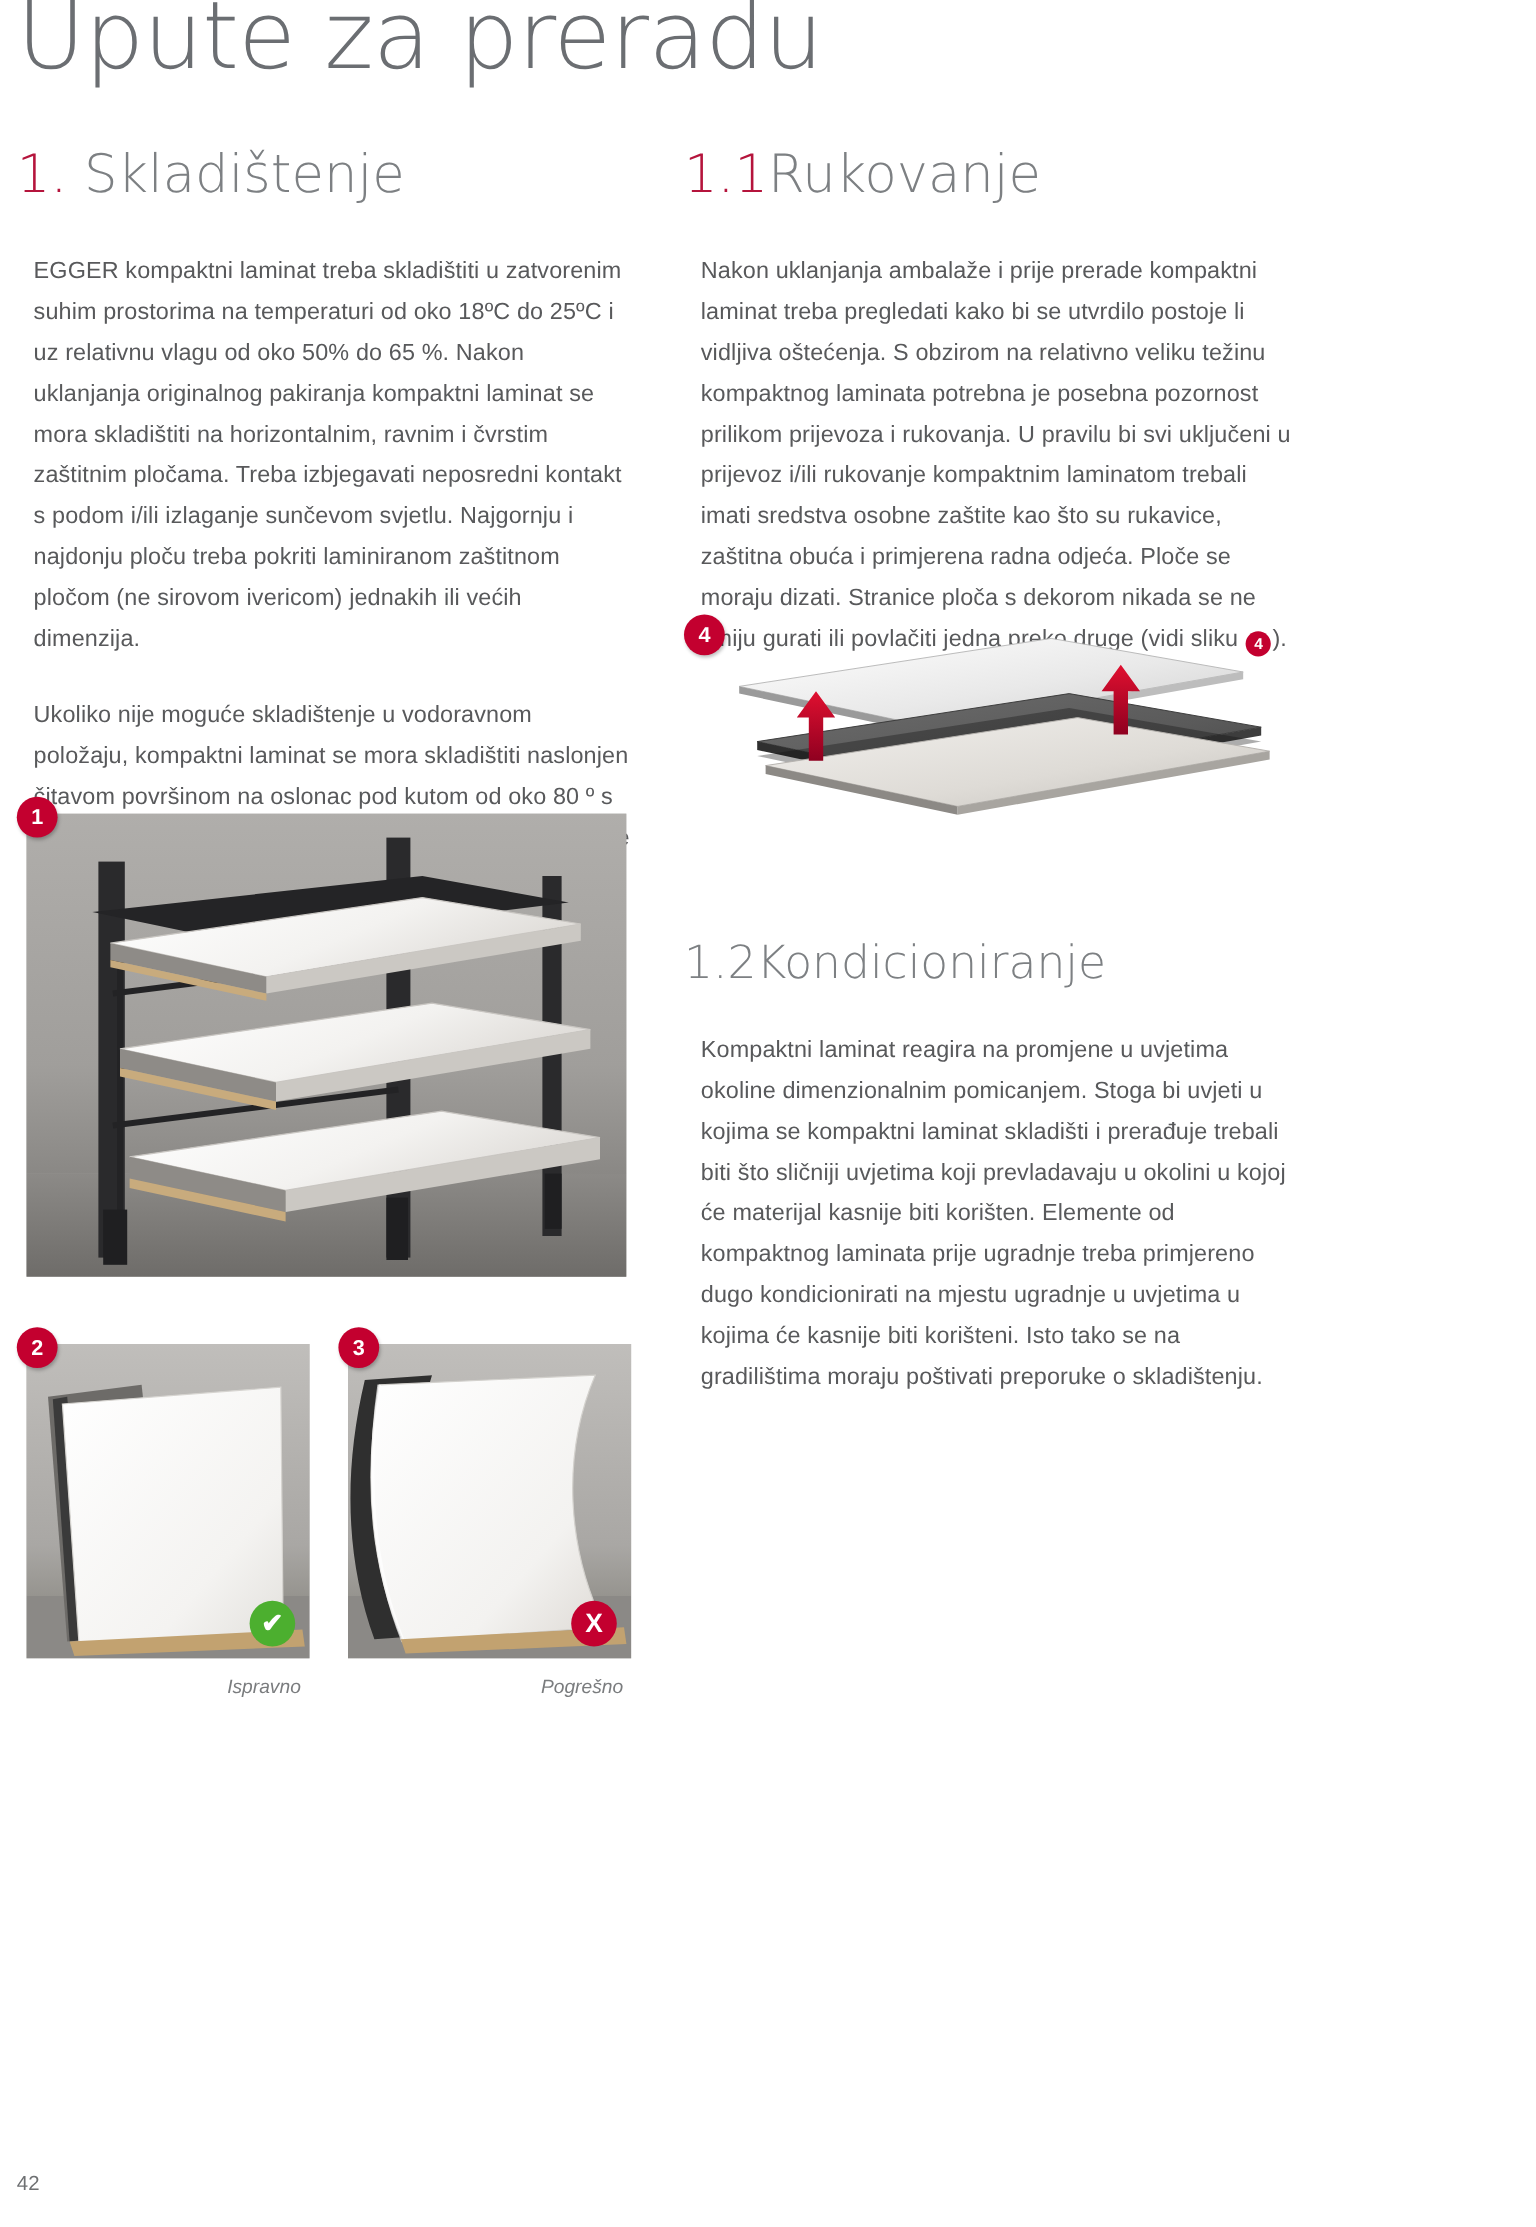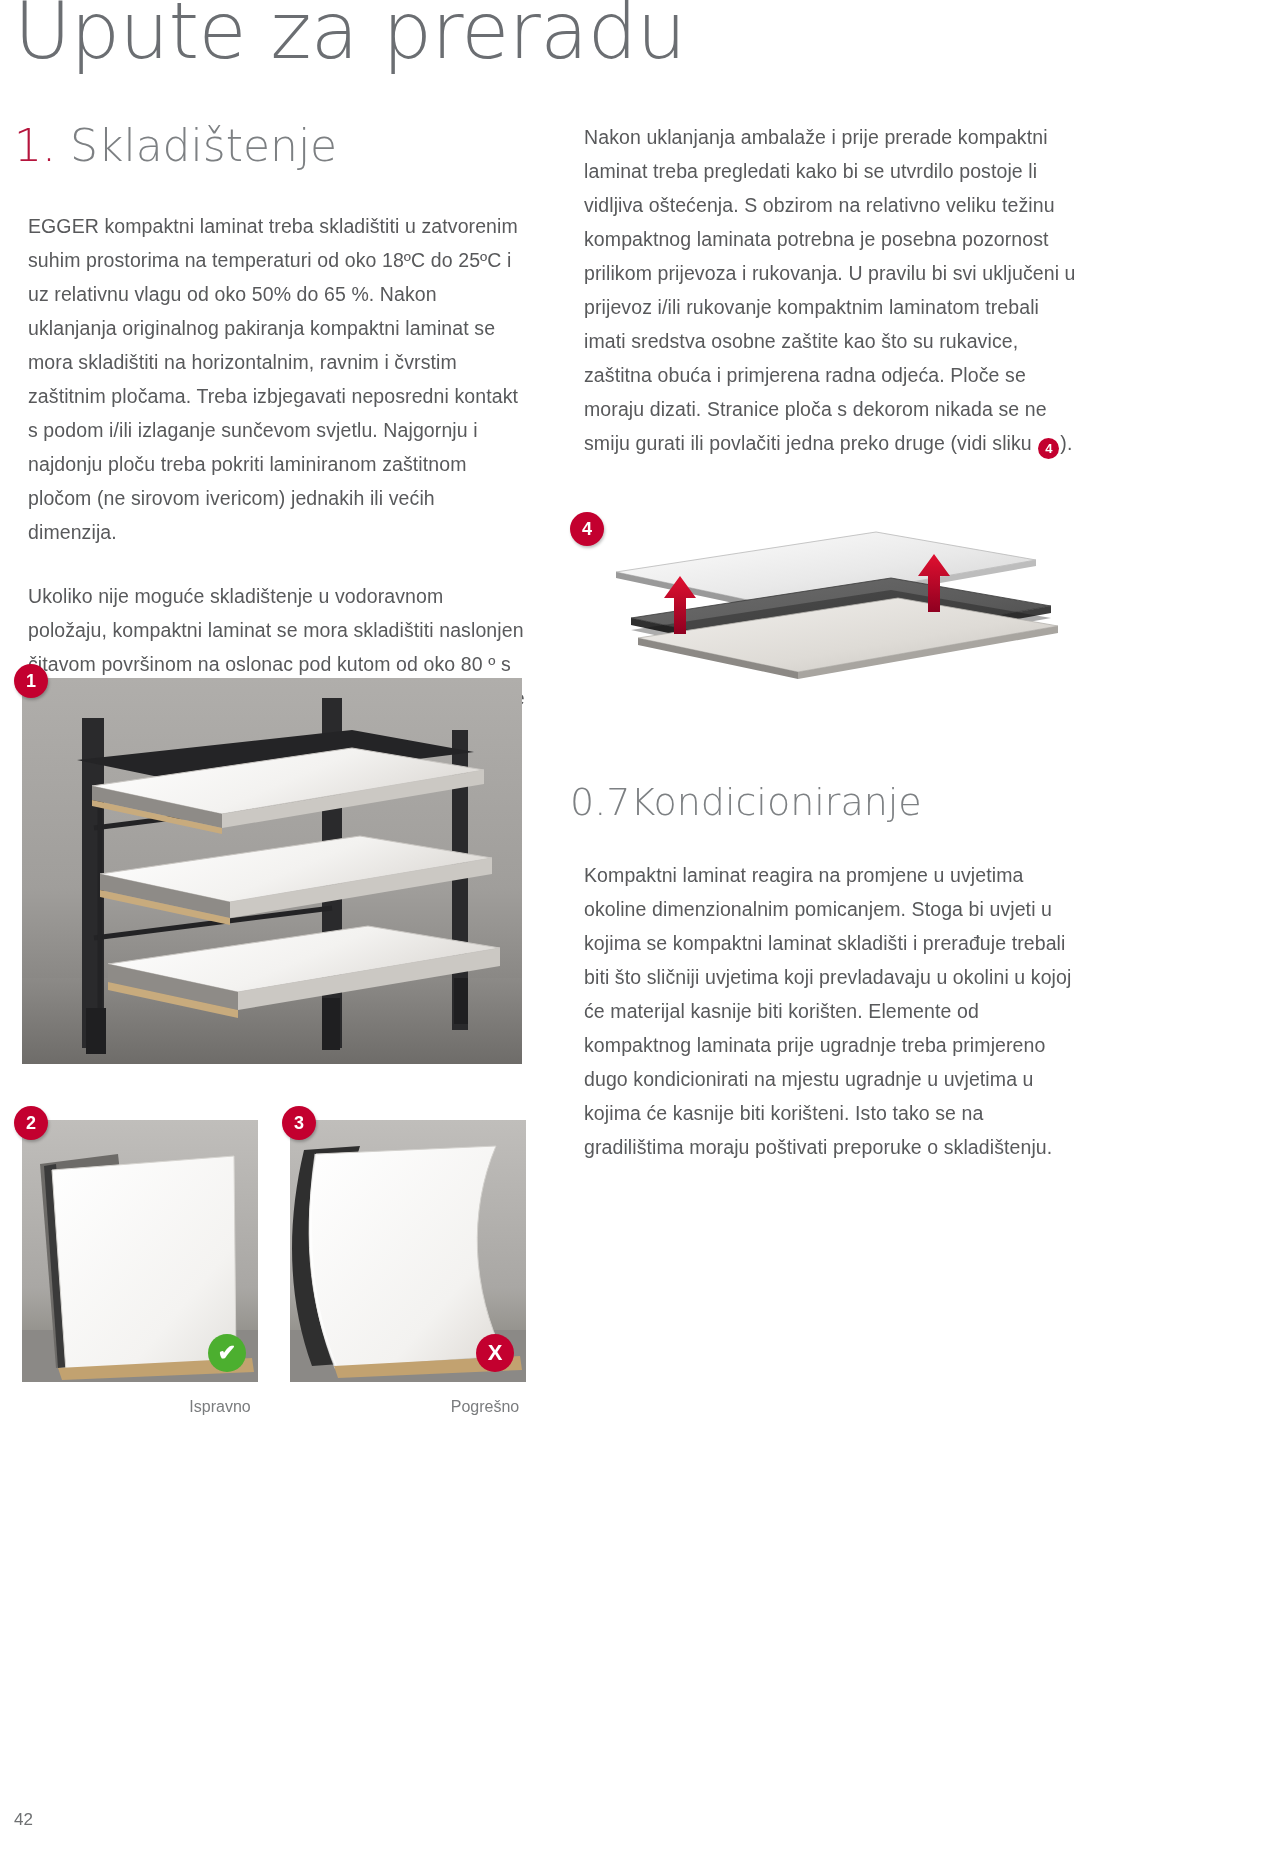--- a/index.html
+++ b/index.html
@@ -198,20 +198,21 @@
   .check-mark { background: #4caf2f; right: 12px; bottom: 10px; }
   .x-mark     { background: #c3002f; right: 12px; bottom: 10px; }
 
   .fig-caption {
     position: absolute;
     top: 1398px;
     font-size: 16px;
     color: #7a7c7e;
     text-align: center;
     width: 130px;
+    font-style: italic;
   }
   .cap-ok   { left: 155px; }
   .cap-bad  { left: 420px; }
 
   
   .page-number {
     position: absolute;
     left: 14px;
     bottom: 26px;
     font-size: 17px;
@@ -230,20 +231,23 @@
     <span class="num h-num-wide">1.</span><span>Skladištenje</span>
   </h2>
 
   <p class="body">EGGER kompaktni laminat treba skladištiti u zatvorenim suhim prostorima na temperaturi od oko 18ºC do 25ºC i uz relativnu vlagu od oko 50% do 65 %. Nakon uklanjanja originalnog pakiranja kompaktni laminat se mora skladištiti na horizontalnim, ravnim i čvrstim zaštitnim pločama. Treba izbjegavati neposredni kontakt s podom i/ili izlaganje sunčevom svjetlu. Najgornju i najdonju ploču treba pokriti laminiranom zaštitnom pločom (ne sirovom ivericom) jednakih ili većih dimenzija.</p>
 
   <p class="body">Ukoliko nije moguće skladištenje u vodoravnom položaju, kompaktni laminat se mora skladištiti naslonjen čitavom površinom na oslonac pod kutom od oko 80 º s protuosloncem. I kod vertikalnog skladištenja potrebno je koristiti laminiranu zaštitnu ploču barem jednakog formata.</p>
 </div>
 
 <div class="col-right">
 
+  <h2 class="h-section">
+    <span class="num h-num-sub">1.1</span><span>Rukovanje</span>
+  </h2>
 
   <p class="body"><span>Nakon uklanjanja ambalaže i prije prerade kompaktni laminat treba pregledati kako bi se utvrdilo postoje li vidljiva oštećenja. S obzirom na relativno veliku težinu kompaktnog laminata potrebna je posebna pozornost prilikom prijevoza i rukovanja. U pravilu bi svi uključeni u prijevoz i/ili rukovanje kompaktnim laminatom trebali imati sredstva osobne zaštite kao što su rukavice, zaštitna obuća i primjerena radna odjeća.  Ploče se moraju dizati. Stranice ploča s dekorom nikada se ne smiju gurati ili povlačiti jedna preko druge (vidi sliku </span><span class="badge-inline">4</span><span>).</span></p>
 </div>
 
 <div class="fig4">
   <div class="badge-corner">4</div>
 
   <div class="fig4-canvas">
     <svg width="500" height="156" viewBox="0 0 500 156" xmlns="http://www.w3.org/2000/svg">
       <defs>
@@ -293,21 +297,21 @@
       <g>
         <path d="M352,86 L352,50 L342,50 L358,28 L374,50 L364,50 L364,86 Z" fill="url(#arrowGrad)"></path>
       </g>
     </svg>
   </div>
 </div>
 
 <div style="position:absolute; left:570px; top:780px; width:512px;">
 
   <h2 class="h-section-mid">
-    <span class="num h-num-sub">0.7</span><span>Kondicioniranje</span>
+    <span class="num h-num-sub">1.2</span><span>Kondicioniranje</span>
   </h2>
 
   <p class="body">Kompaktni laminat reagira na promjene u uvjetima okoline dimenzionalnim pomicanjem. Stoga bi uvjeti u kojima se kompaktni laminat skladišti i prerađuje trebali biti što sličniji uvjetima koji prevladavaju u okolini u kojoj će materijal kasnije biti korišten. Elemente od kompaktnog laminata prije ugradnje treba primjereno dugo kondicionirati na mjestu ugradnje u uvjetima u kojima će kasnije biti korišteni. Isto tako se na gradilištima moraju poštivati preporuke o skladištenju.</p>
 </div>
 
 <div class="fig1">
   <div class="badge-corner">1</div>
 
   <div class="fig1-img">
     <div class="concrete"></div>

